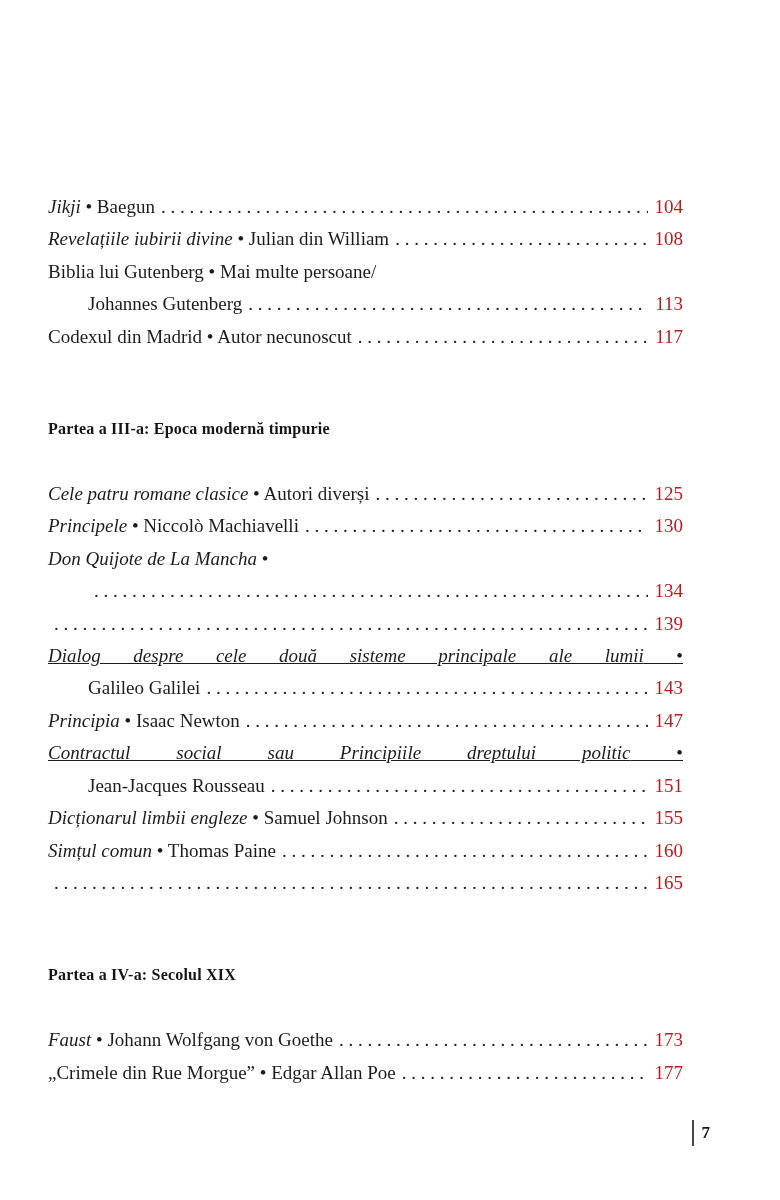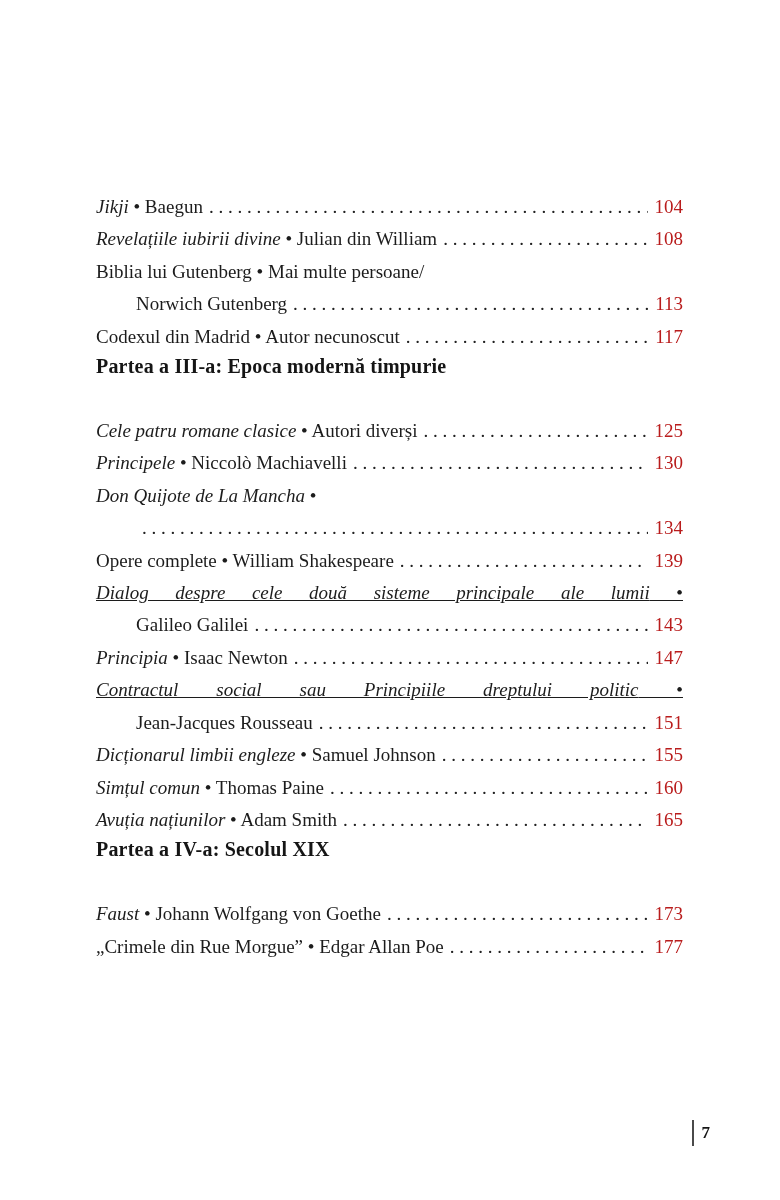--- a/index.html
+++ b/index.html
@@ -9,28 +9,29 @@
     height: 1200px;
     font-family: "Liberation Serif", "DejaVu Serif", serif;
     color: #1c1c1c;
     overflow: hidden;
   }
   .page {
     position: relative;
     width: 780px;
     height: 1200px;
     background: #ffffff;
-    padding: 191px 97px 0 96px;
+    padding: 191px 97px 0 48px;
   }
   .toc-section { }
   .section-heading {
     font-weight: bold;
-    font-size: 20px;
+    font-size: 16px;
     line-height: 26px;
     color: #151515;
+    margin-top: 63px;
     margin-bottom: 36px;
     letter-spacing: 0.2px;
   }
   .toc-line {
     display: flex;
     align-items: baseline;
     line-height: 32.4px;
     font-size: 19px;
   }
   .toc-line.indent { padding-left: 40px; }
@@ -88,21 +89,21 @@
         </div>
         <div class="toc-line">
           <span class="line-text"><span class="it">Revelațiile iubirii divine</span><span> • Julian din William</span></span>
           <span class="dots">. . . . . . . . . . . . . . . . . . . . . . . . . . . . . . . . . . . . . . . . . . . . . . . . . . . . . . . . . . . . . . . . . . . . . . . . . . . . . . . . . . . . . . . . . . </span>
           <span class="pagenum">108</span>
         </div>
         <div class="toc-line">
           <span class="line-text"><span>Biblia lui Gutenberg • Mai multe persoane/</span></span>
         </div>
         <div class="toc-line indent">
-          <span class="line-text"><span>Norwich Gutenberg</span></span>
+          <span class="line-text"><span>Johannes Gutenberg</span></span>
           <span class="dots">. . . . . . . . . . . . . . . . . . . . . . . . . . . . . . . . . . . . . . . . . . . . . . . . . . . . . . . . . . . . . . . . . . . . . . . . . . . . . . . . . . . . . . . . . . </span>
           <span class="pagenum">113</span>
         </div>
         <div class="toc-line">
           <span class="line-text"><span>Codexul din Madrid • Autor necunoscut</span></span>
           <span class="dots">. . . . . . . . . . . . . . . . . . . . . . . . . . . . . . . . . . . . . . . . . . . . . . . . . . . . . . . . . . . . . . . . . . . . . . . . . . . . . . . . . . . . . . . . . . </span>
           <span class="pagenum">117</span>
         </div>
       </div>
       <div class="toc-section">
@@ -118,21 +119,20 @@
           <span class="pagenum">130</span>
         </div>
         <div class="toc-line">
           <span class="line-text"><span class="it">Don Quijote de La Mancha</span><span> •</span></span>
         </div>
         <div class="toc-line indent">
           <span class="dots">. . . . . . . . . . . . . . . . . . . . . . . . . . . . . . . . . . . . . . . . . . . . . . . . . . . . . . . . . . . . . . . . . . . . . . . . . . . . . . . . . . . . . . . . . . </span>
           <span class="pagenum">134</span>
         </div>
         <div class="toc-line">
-          <span class="line-text"><span>Opere complete • William Shakespeare</span></span>
           <span class="dots">. . . . . . . . . . . . . . . . . . . . . . . . . . . . . . . . . . . . . . . . . . . . . . . . . . . . . . . . . . . . . . . . . . . . . . . . . . . . . . . . . . . . . . . . . . </span>
           <span class="pagenum">139</span>
         </div>
         <div class="toc-line justify"><span class="line-text"><span class="it">Dialog despre cele două sisteme principale ale lumii</span><span> •</span></span></div>
         <div class="toc-line indent">
           <span class="line-text"><span>Galileo Galilei</span></span>
           <span class="dots">. . . . . . . . . . . . . . . . . . . . . . . . . . . . . . . . . . . . . . . . . . . . . . . . . . . . . . . . . . . . . . . . . . . . . . . . . . . . . . . . . . . . . . . . . . </span>
           <span class="pagenum">143</span>
         </div>
         <div class="toc-line">
@@ -150,21 +150,20 @@
           <span class="line-text"><span class="it">Dicționarul limbii engleze</span><span> • Samuel Johnson</span></span>
           <span class="dots">. . . . . . . . . . . . . . . . . . . . . . . . . . . . . . . . . . . . . . . . . . . . . . . . . . . . . . . . . . . . . . . . . . . . . . . . . . . . . . . . . . . . . . . . . . </span>
           <span class="pagenum">155</span>
         </div>
         <div class="toc-line">
           <span class="line-text"><span class="it">Simțul comun</span><span> • Thomas Paine</span></span>
           <span class="dots">. . . . . . . . . . . . . . . . . . . . . . . . . . . . . . . . . . . . . . . . . . . . . . . . . . . . . . . . . . . . . . . . . . . . . . . . . . . . . . . . . . . . . . . . . . </span>
           <span class="pagenum">160</span>
         </div>
         <div class="toc-line">
-          <span class="line-text"><span class="it">Avuția națiunilor</span><span> • Adam Smith</span></span>
           <span class="dots">. . . . . . . . . . . . . . . . . . . . . . . . . . . . . . . . . . . . . . . . . . . . . . . . . . . . . . . . . . . . . . . . . . . . . . . . . . . . . . . . . . . . . . . . . . </span>
           <span class="pagenum">165</span>
         </div>
       </div>
       <div class="toc-section">
         <div class="section-heading">Partea a IV-a: Secolul XIX</div>
         <div class="toc-line">
           <span class="line-text"><span class="it">Faust</span><span> • Johann Wolfgang von Goethe</span></span>
           <span class="dots">. . . . . . . . . . . . . . . . . . . . . . . . . . . . . . . . . . . . . . . . . . . . . . . . . . . . . . . . . . . . . . . . . . . . . . . . . . . . . . . . . . . . . . . . . . </span>
           <span class="pagenum">173</span>

